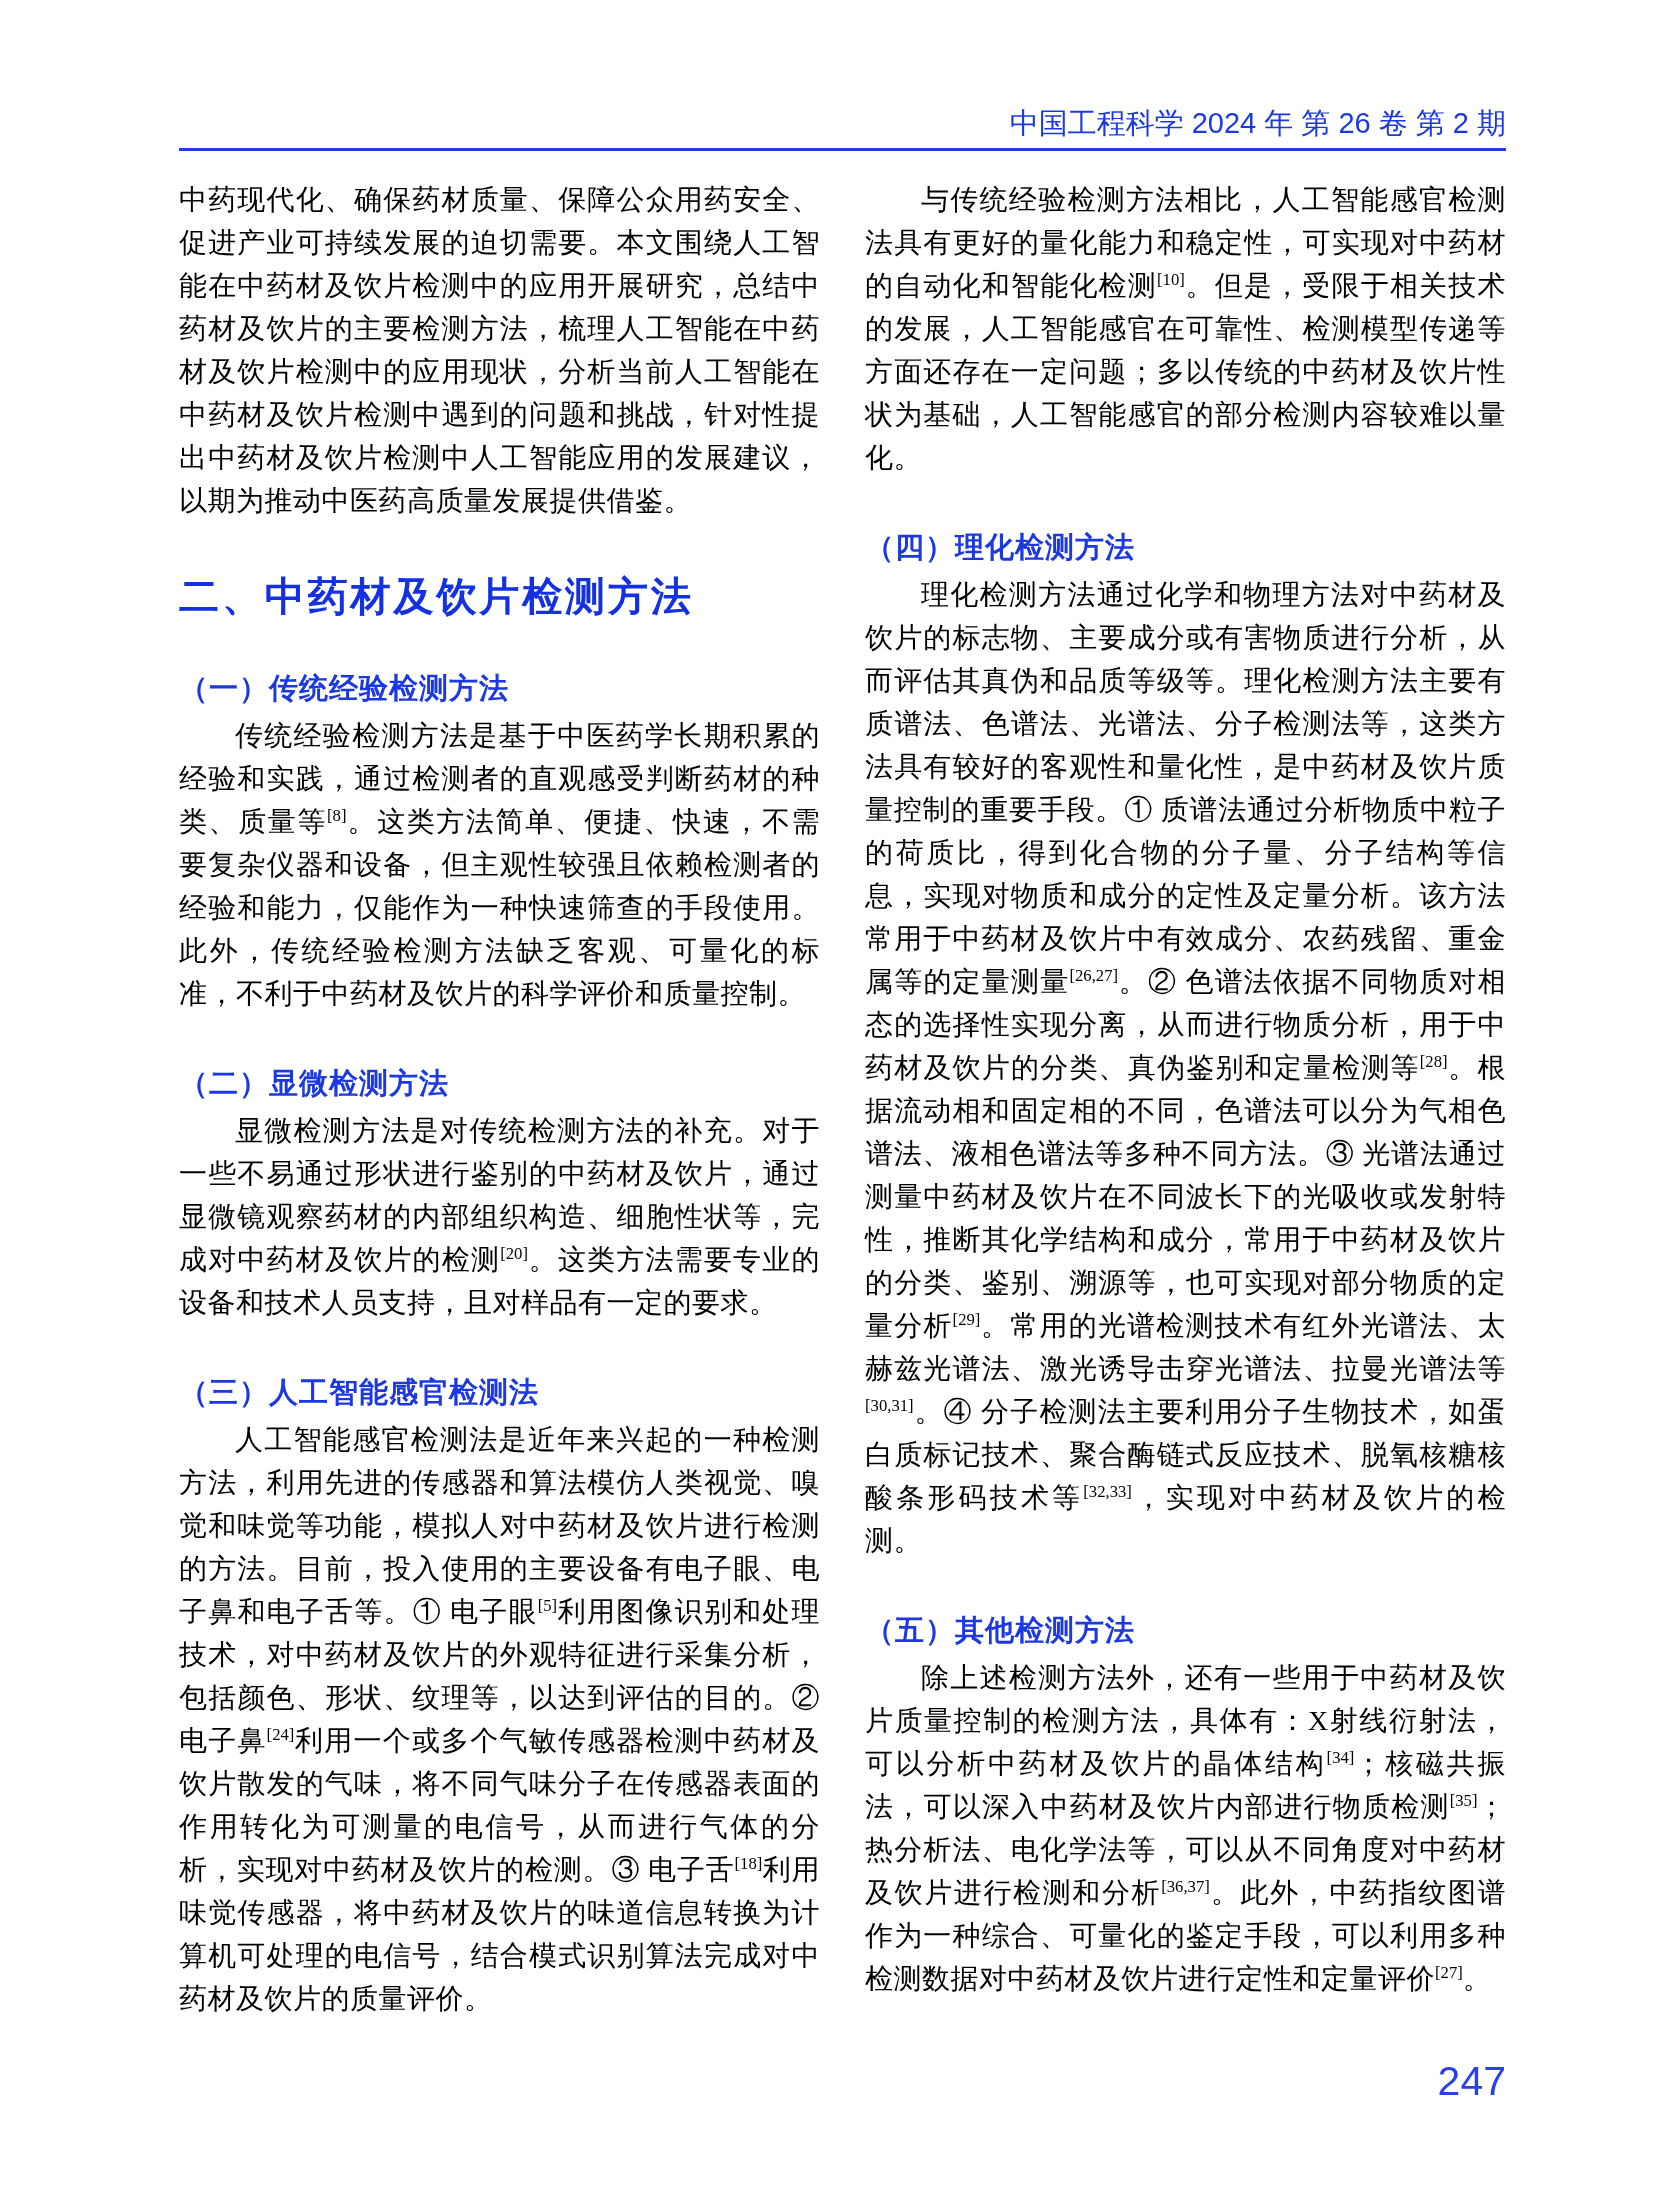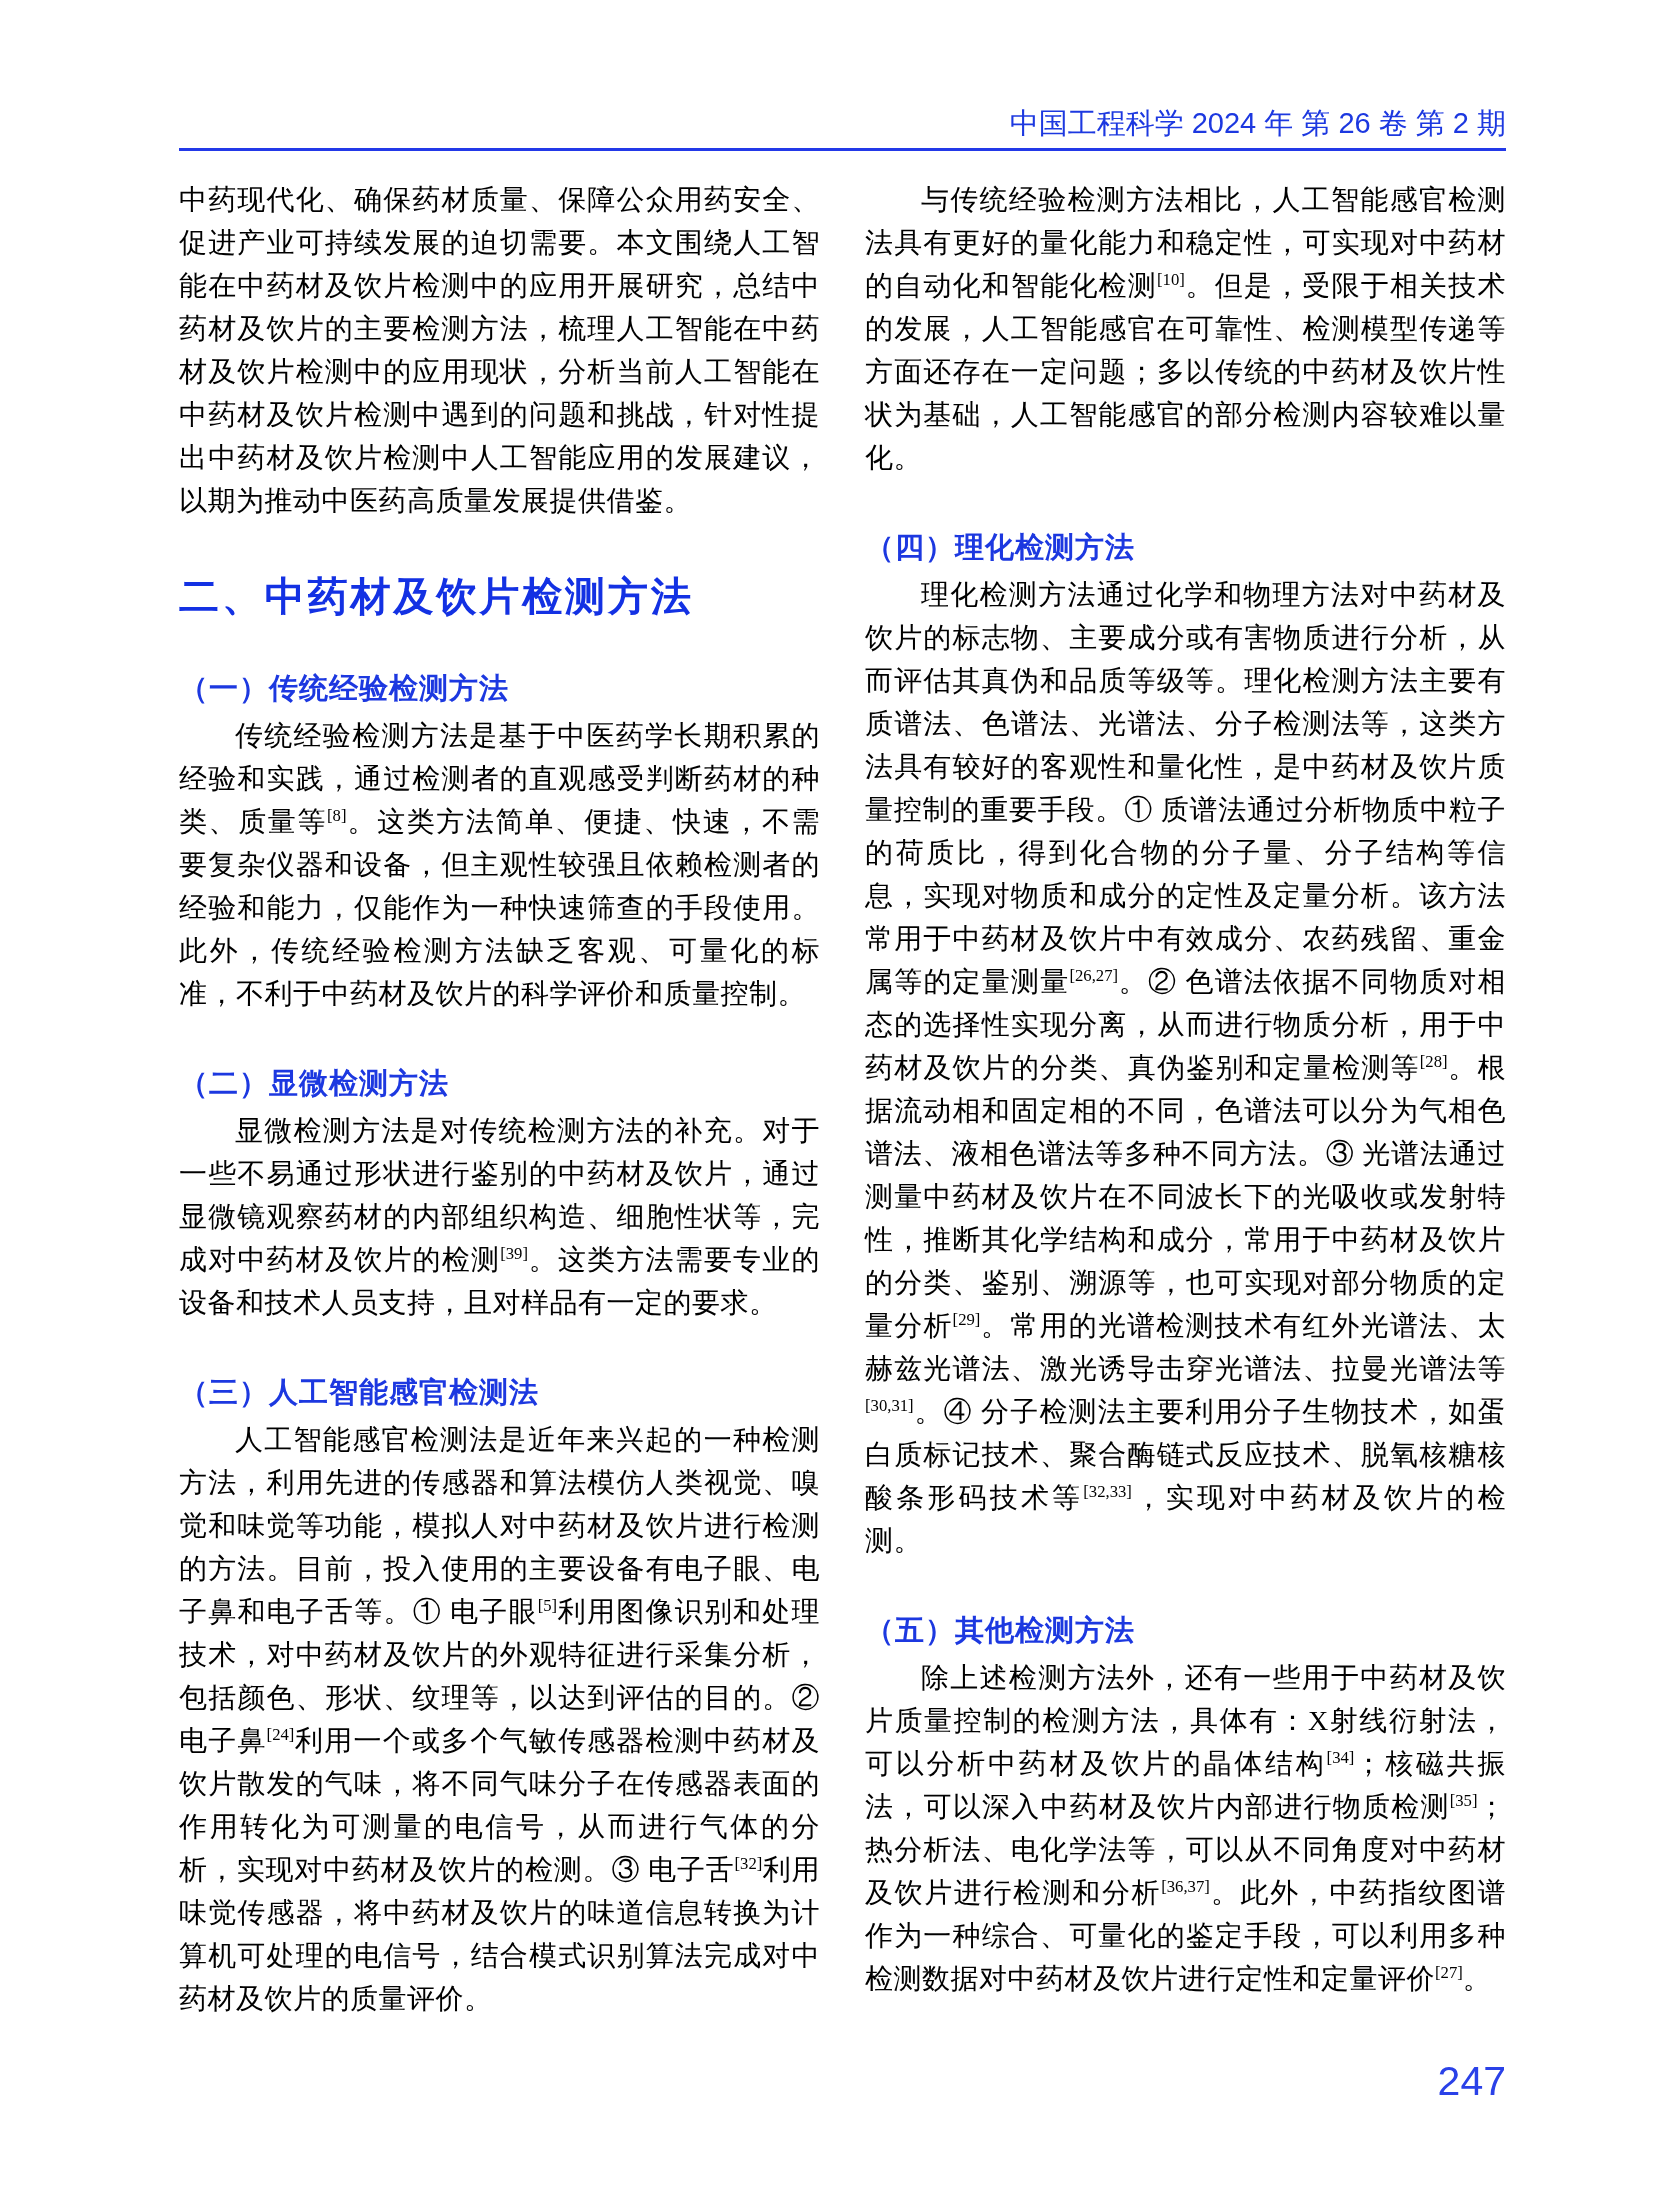--- a/index.html
+++ b/index.html
@@ -77,23 +77,23 @@
 <div class="journal-header">中国工程科学  2024 年  第 26 卷  第 2 期</div>
 
 <div class="header-rule"></div>
 
 <div class="col col-left">
     <p>中药现代化、确保药材质量、保障公众用药安全、促进产业可持续发展的迫切需要。本文围绕人工智能在中药材及饮片检测中的应用开展研究，总结中药材及饮片的主要检测方法，梳理人工智能在中药材及饮片检测中的应用现状，分析当前人工智能在中药材及饮片检测中遇到的问题和挑战，针对性提出中药材及饮片检测中人工智能应用的发展建议，以期为推动中医药高质量发展提供借鉴。</p>
     <div class="h1">二、中药材及饮片检测方法</div>
     <div class="h2">（一）传统经验检测方法</div>
     <p class="indent">传统经验检测方法是基于中医药学长期积累的经验和实践，通过检测者的直观感受判断药材的种类、质量等<sup>[8]</sup>。这类方法简单、便捷、快速，不需要复杂仪器和设备，但主观性较强且依赖检测者的经验和能力，仅能作为一种快速筛查的手段使用。此外，传统经验检测方法缺乏客观、可量化的标准，不利于中药材及饮片的科学评价和质量控制。</p>
     <div class="h2">（二）显微检测方法</div>
-    <p class="indent">显微检测方法是对传统检测方法的补充。对于一些不易通过形状进行鉴别的中药材及饮片，通过显微镜观察药材的内部组织构造、细胞性状等，完成对中药材及饮片的检测<sup>[39]</sup>。这类方法需要专业的设备和技术人员支持，且对样品有一定的要求。</p>
+    <p class="indent">显微检测方法是对传统检测方法的补充。对于一些不易通过形状进行鉴别的中药材及饮片，通过显微镜观察药材的内部组织构造、细胞性状等，完成对中药材及饮片的检测<sup>[20]</sup>。这类方法需要专业的设备和技术人员支持，且对样品有一定的要求。</p>
     <div class="h2">（三）人工智能感官检测法</div>
-    <p class="indent">人工智能感官检测法是近年来兴起的一种检测方法，利用先进的传感器和算法模仿人类视觉、嗅觉和味觉等功能，模拟人对中药材及饮片进行检测的方法。目前，投入使用的主要设备有电子眼、电子鼻和电子舌等。① 电子眼<sup>[5]</sup>利用图像识别和处理技术，对中药材及饮片的外观特征进行采集分析，包括颜色、形状、纹理等，以达到评估的目的。② 电子鼻<sup>[24]</sup>利用一个或多个气敏传感器检测中药材及饮片散发的气味，将不同气味分子在传感器表面的作用转化为可测量的电信号，从而进行气体的分析，实现对中药材及饮片的检测。③ 电子舌<sup>[32]</sup>利用味觉传感器，将中药材及饮片的味道信息转换为计算机可处理的电信号，结合模式识别算法完成对中药材及饮片的质量评价。</p>
+    <p class="indent">人工智能感官检测法是近年来兴起的一种检测方法，利用先进的传感器和算法模仿人类视觉、嗅觉和味觉等功能，模拟人对中药材及饮片进行检测的方法。目前，投入使用的主要设备有电子眼、电子鼻和电子舌等。① 电子眼<sup>[5]</sup>利用图像识别和处理技术，对中药材及饮片的外观特征进行采集分析，包括颜色、形状、纹理等，以达到评估的目的。② 电子鼻<sup>[24]</sup>利用一个或多个气敏传感器检测中药材及饮片散发的气味，将不同气味分子在传感器表面的作用转化为可测量的电信号，从而进行气体的分析，实现对中药材及饮片的检测。③ 电子舌<sup>[18]</sup>利用味觉传感器，将中药材及饮片的味道信息转换为计算机可处理的电信号，结合模式识别算法完成对中药材及饮片的质量评价。</p>
   </div>
 
 <div class="col col-right">
     <p class="indent">与传统经验检测方法相比，人工智能感官检测法具有更好的量化能力和稳定性，可实现对中药材的自动化和智能化检测<sup>[10]</sup>。但是，受限于相关技术的发展，人工智能感官在可靠性、检测模型传递等方面还存在一定问题；多以传统的中药材及饮片性状为基础，人工智能感官的部分检测内容较难以量化。</p>
     <div class="h2">（四）理化检测方法</div>
     <p class="indent">理化检测方法通过化学和物理方法对中药材及饮片的标志物、主要成分或有害物质进行分析，从而评估其真伪和品质等级等。理化检测方法主要有质谱法、色谱法、光谱法、分子检测法等，这类方法具有较好的客观性和量化性，是中药材及饮片质量控制的重要手段。① 质谱法通过分析物质中粒子的荷质比，得到化合物的分子量、分子结构等信息，实现对物质和成分的定性及定量分析。该方法常用于中药材及饮片中有效成分、农药残留、重金属等的定量测量<sup>[26,27]</sup>。② 色谱法依据不同物质对相态的选择性实现分离，从而进行物质分析，用于中药材及饮片的分类、真伪鉴别和定量检测等<sup>[28]</sup>。根据流动相和固定相的不同，色谱法可以分为气相色谱法、液相色谱法等多种不同方法。③ 光谱法通过测量中药材及饮片在不同波长下的光吸收或发射特性，推断其化学结构和成分，常用于中药材及饮片的分类、鉴别、溯源等，也可实现对部分物质的定量分析<sup>[29]</sup>。常用的光谱检测技术有红外光谱法、太赫兹光谱法、激光诱导击穿光谱法、拉曼光谱法等<sup>[30,31]</sup>。④ 分子检测法主要利用分子生物技术，如蛋白质标记技术、聚合酶链式反应技术、脱氧核糖核酸条形码技术等<sup>[32,33]</sup>，实现对中药材及饮片的检测。</p>
     <div class="h2">（五）其他检测方法</div>
     <p class="indent">除上述检测方法外，还有一些用于中药材及饮片质量控制的检测方法，具体有：X射线衍射法，可以分析中药材及饮片的晶体结构<sup>[34]</sup>；核磁共振法，可以深入中药材及饮片内部进行物质检测<sup>[35]</sup>；热分析法、电化学法等，可以从不同角度对中药材及饮片进行检测和分析<sup>[36,37]</sup>。此外，中药指纹图谱作为一种综合、可量化的鉴定手段，可以利用多种检测数据对中药材及饮片进行定性和定量评价<sup>[27]</sup>。</p>
   </div>
 

